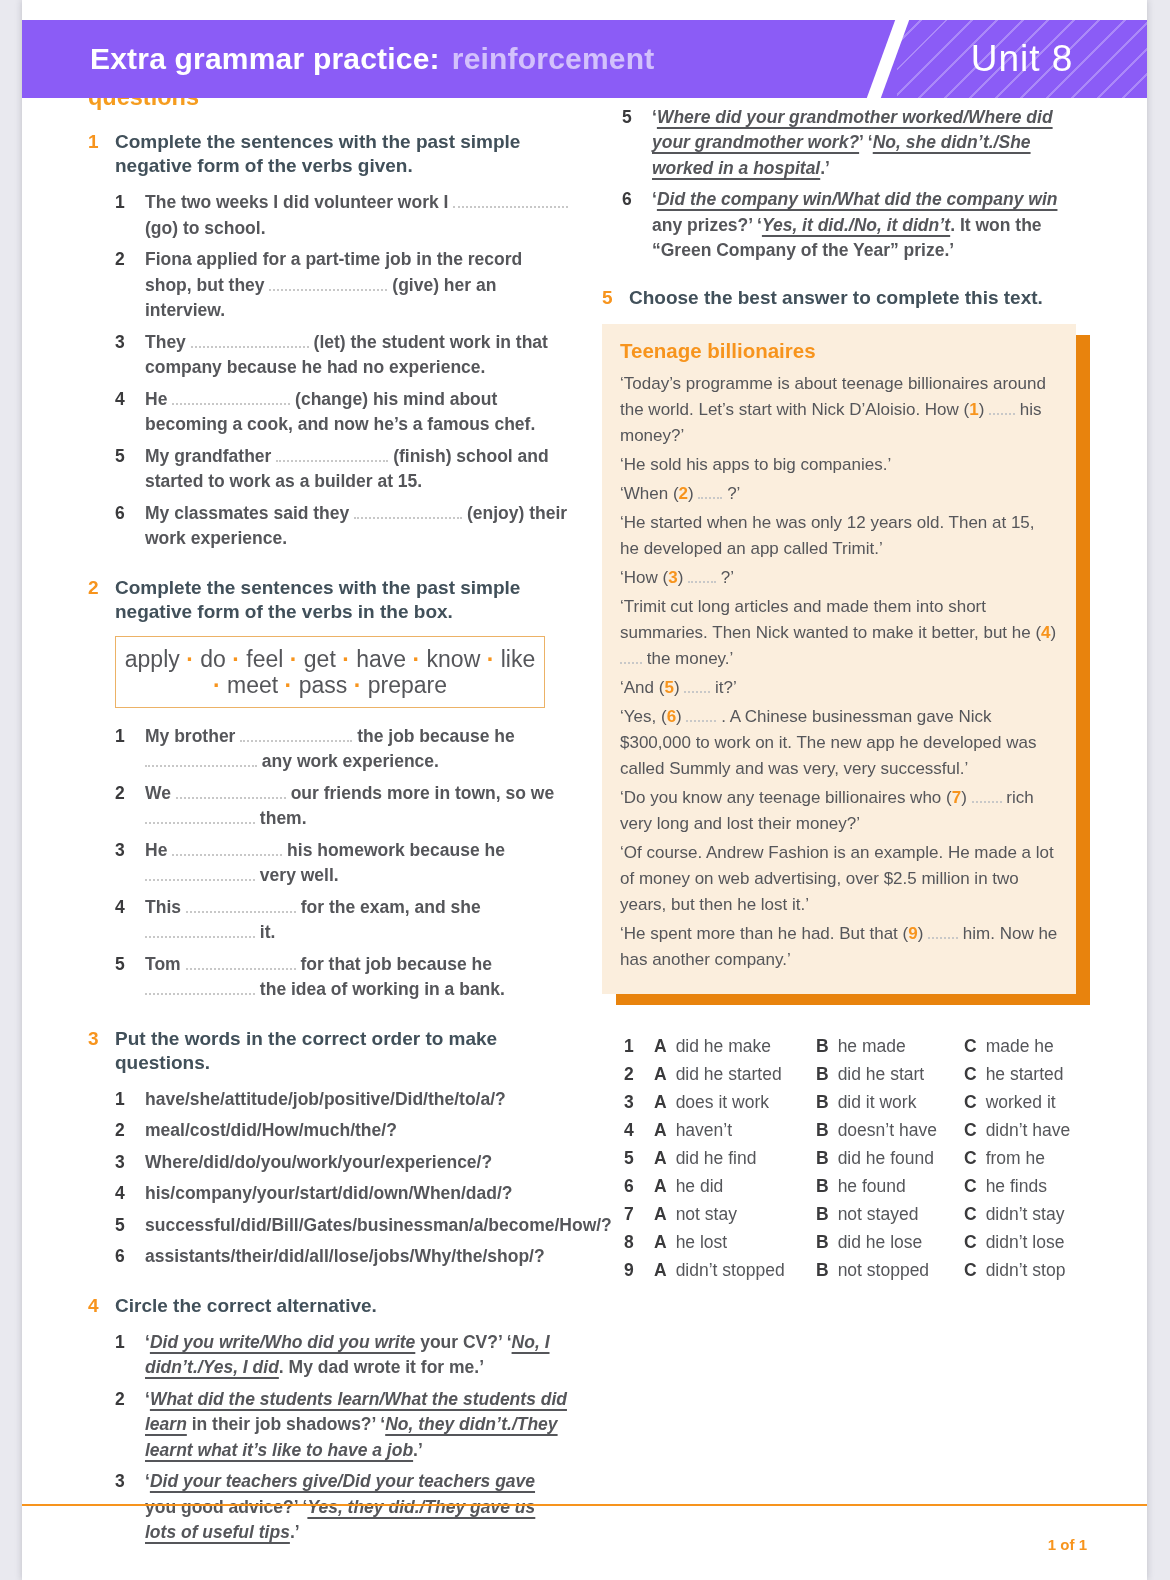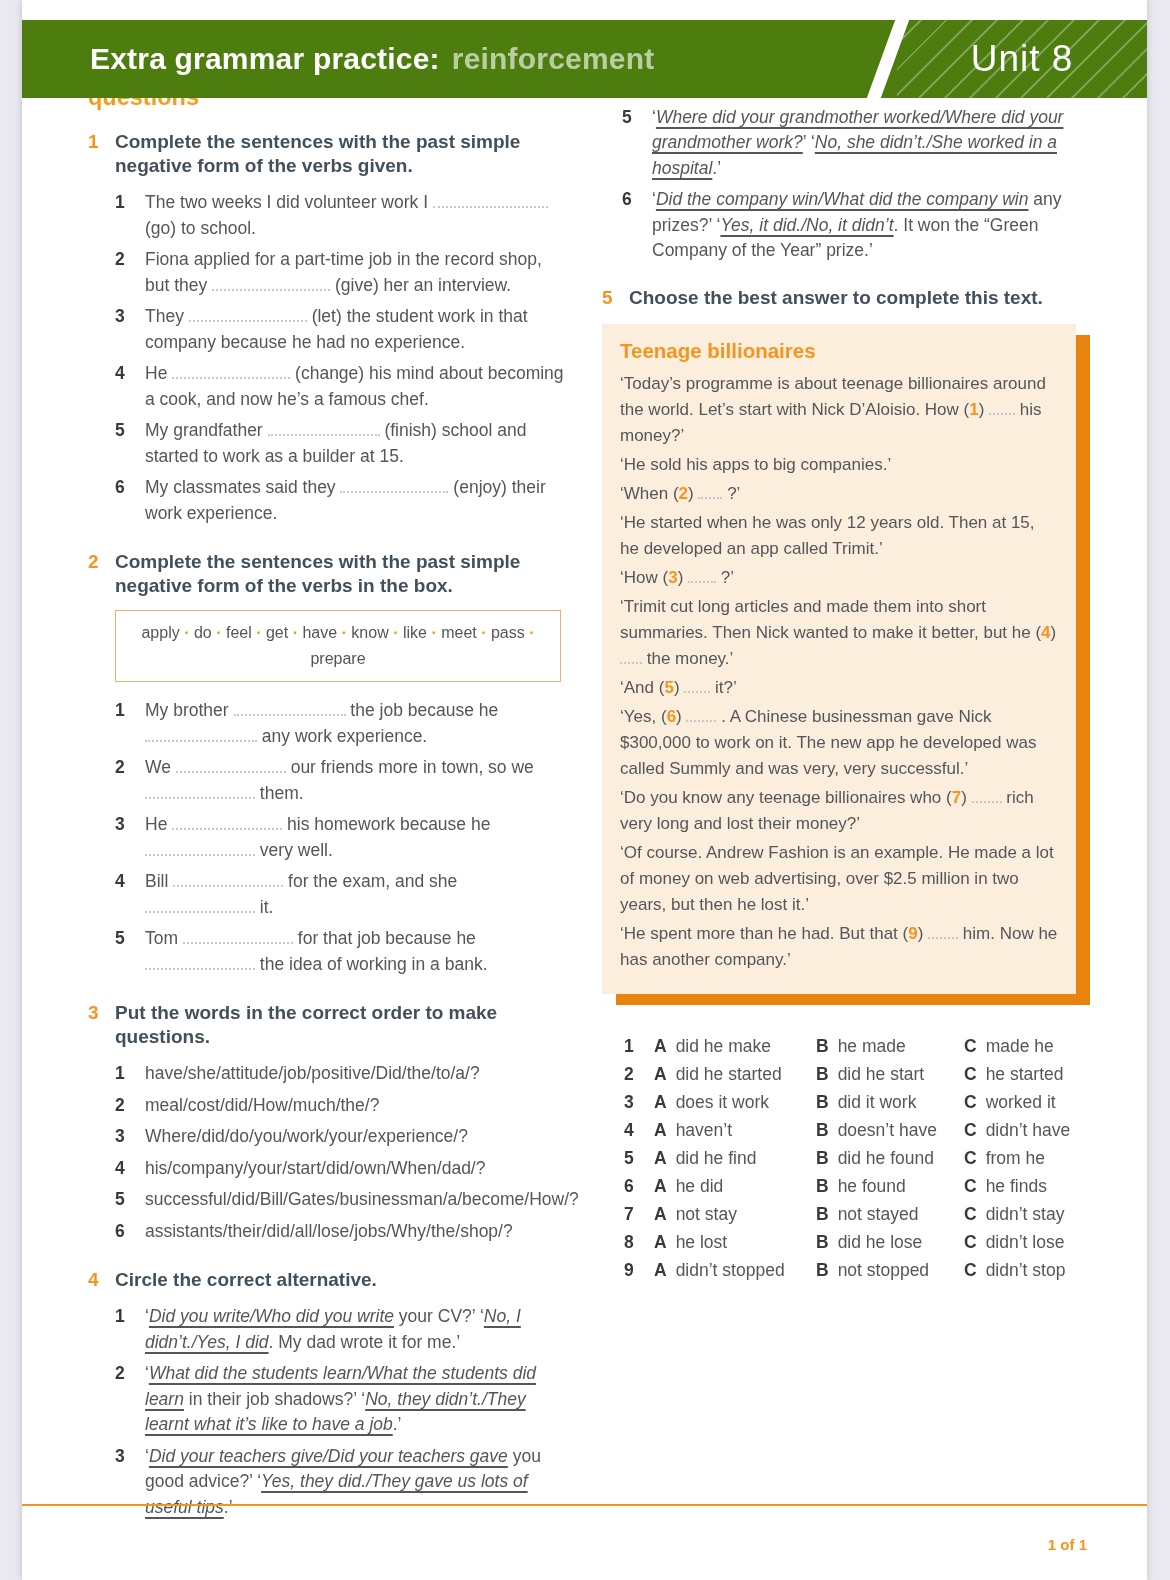--- a/index.html
+++ b/index.html
@@ -10,21 +10,21 @@
     -webkit-font-smoothing:antialiased;
   }
   .page{
     position:absolute;left:22px;top:0;width:1125px;height:1580px;
     background:#ffffff;box-shadow:0 0 7px rgba(40,40,60,.22);
     overflow:hidden;
   }
   
   .band{
     position:absolute;top:20px;left:0;width:1125px;height:78px;
-    background:#4d7c0f;
+    background:#8b5cf6;
   }
   .band-main{
     position:absolute;left:68px;top:0;height:100%;
     display:flex;align-items:center;gap:12px;
     font-size:30px;font-weight:bold;letter-spacing:.2px;
   }
   .t-bold{color:#ffffff;}
   .t-light{color:rgba(255,255,255,.62);}
   .band-unit{
     position:absolute;right:0;top:0;height:100%;width:250px;
@@ -49,29 +49,29 @@
   .seg-i{font-style:italic;}
   
   .ex{margin-bottom:24px;}
   .ex-head{display:flex;margin-bottom:12px;}
   .ex-num{width:27px;flex:0 0 27px;color:#f7941d;font-weight:bold;font-size:19px;line-height:24px;}
   .ex-instr{color:#41505a;font-weight:bold;font-size:19px;line-height:24px;width:445px;}
   
   .items{list-style:none;margin:0;padding:0 0 0 27px;}
   .item{display:flex;margin-bottom:6px;}
   .it-num{width:30px;flex:0 0 30px;font-weight:bold;color:#3a3a3c;font-size:17.5px;line-height:25.5px;}
-  .it-text{width:428px;color:#55565a;font-size:17.5px;line-height:25.5px;}
+  .it-text{width:428px;color:#55565a;font-size:17.5px;line-height:25.5px;font-weight:bold;}
   .gap{display:inline-block;height:14px;border-bottom:2px dotted #c8c8c8;}
   .seg-u{font-style:italic;text-decoration:underline;text-decoration-thickness:1.5px;text-underline-offset:3.5px;}
   .seg-o{color:#f7941d;font-weight:bold;}
   
   .wordbox{
-    border:1.5px solid #ecb266;margin:0 0 16px 27px;padding:9px 10px;
+    border:1.5px solid #ecb266;margin:0 0 16px 27px;padding:9px 2px;
     width:424px;text-align:center;
-    color:#55565a;font-size:16px;line-height:26px;
+    color:#55565a;font-size:23px;line-height:26px;
   }
   .wb-dot{color:#f7941d;font-weight:bold;}
   .wb-word:last-child .wb-dot{display:none;}
   
   .textbox{
     margin-top:14px;width:474px;box-sizing:border-box;
     background:#fbeedd;padding:15px 18px 18px 18px;
     box-shadow:14px 11px 0 #e8830d;
   }
   .textbox h3{margin:0 0 8px 0;color:#f7941d;font-size:20.5px;font-weight:bold;}
@@ -193,21 +193,21 @@
               <span class="it-text"><span class="seg-p">We </span><span class="gap" style="width: 110px;"></span><span class="seg-p"> our friends more in town, so we </span><span class="gap" style="width: 110px;"></span><span class="seg-p"> them.</span></span>
             </li>
 
             <li class="item">
               <span class="it-num">3</span>
               <span class="it-text"><span class="seg-p">He </span><span class="gap" style="width: 110px;"></span><span class="seg-p"> his homework because he </span><span class="gap" style="width: 110px;"></span><span class="seg-p"> very well.</span></span>
             </li>
 
             <li class="item">
               <span class="it-num">4</span>
-              <span class="it-text"><span class="seg-p">Bill </span><span class="gap" style="width: 110px;"></span><span class="seg-p"> for the exam, and she </span><span class="gap" style="width: 110px;"></span><span class="seg-p"> it.</span></span>
+              <span class="it-text"><span class="seg-p">This </span><span class="gap" style="width: 110px;"></span><span class="seg-p"> for the exam, and she </span><span class="gap" style="width: 110px;"></span><span class="seg-p"> it.</span></span>
             </li>
 
             <li class="item">
               <span class="it-num">5</span>
               <span class="it-text"><span class="seg-p">Tom </span><span class="gap" style="width: 110px;"></span><span class="seg-p"> for that job because he </span><span class="gap" style="width: 110px;"></span><span class="seg-p"> the idea of working in a bank.</span></span>
             </li>
           </ol>
       </div>
 
       <div class="ex">

